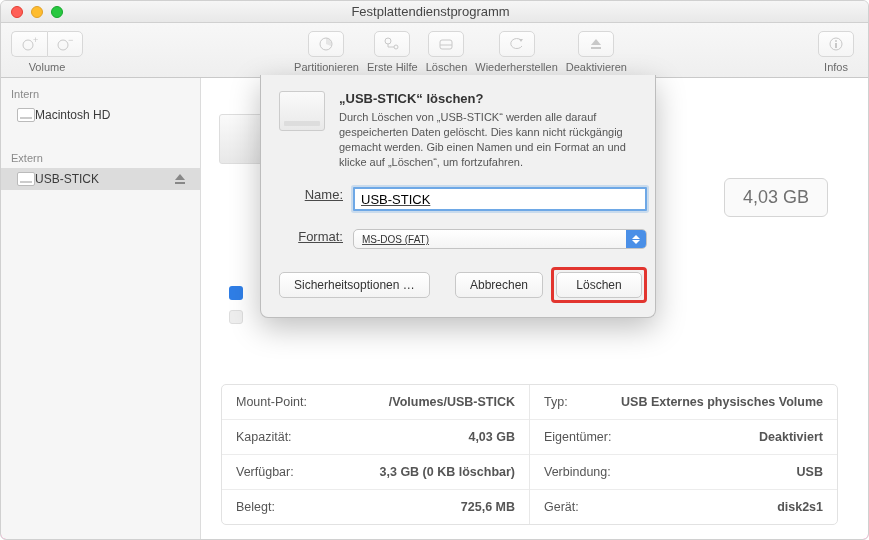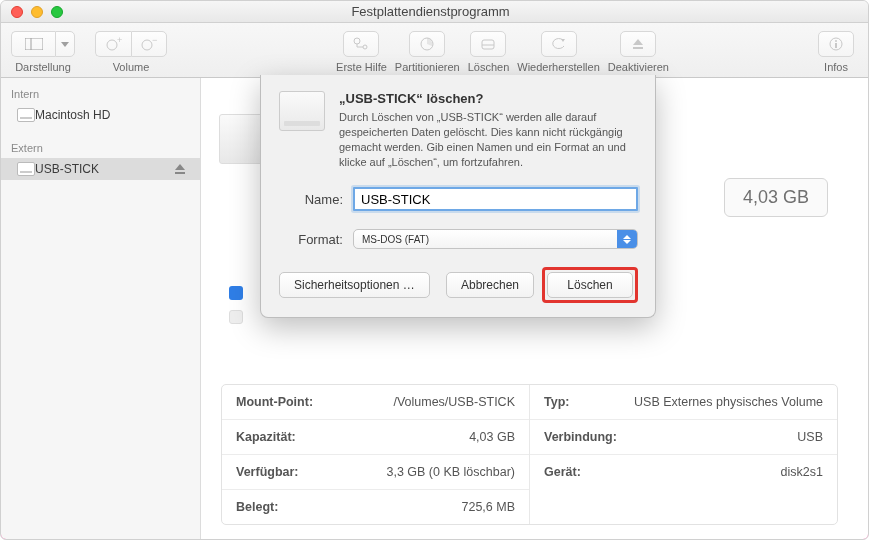--- a/index.html
+++ b/index.html
@@ -96,46 +96,46 @@
     border:1px solid #e2e2e2;
     border-radius:5px;
     display:flex;
     font-size:12.5px;
     color:#555;
   }
   .info-col { flex:1; }
   .info-col:first-child { border-right:1px solid #e8e8e8;}
   .info-row { display:flex; justify-content:space-between; padding:10px 14px; border-bottom:1px solid #ececec;}
   .info-row:last-child { border-bottom:none;}
-  .info-key { color:#555;font-weight:bold;}
-  .info-val { color:#555; text-align:right;}
+  .info-key { color:#555;}
+  .info-val { color:#555; text-align:right;font-weight:bold;}
   
   .sheet {
     position:absolute;
     top: 75px;
     left: 260px;
     width: 396px;
     background:#f1f1f1;
     border:1px solid #bdbdbd;
     border-top:none;
     border-radius:0 0 8px 8px;
     box-shadow: 0 10px 30px rgba(0,0,0,.25);
-    padding: 16px 17px 14px 18px;
+    padding: 16px 8px 14px 18px;
   }
   .sheet-header { display:flex; gap:14px; margin-bottom:12px;}
   .sheet-icon {
     width:46px; height:40px;
     background:linear-gradient(#fafafa,#e9e9e9);
     border:1px solid #ccc; border-radius:3px;
     position:relative; flex-shrink:0;
   }
   .sheet-icon::after { content:""; position:absolute; left:4px; right:4px; bottom:4px; height:5px; background:#ddd; border-radius:1px;}
   .sheet-title { font-weight:600; color:#333; font-size:13px; margin-bottom:4px;}
   .sheet-text { font-size:11px; line-height:1.35; color:#555;}
-  .form-row { display:flex; align-items:center; margin:18px 0;}
+  .form-row { display:flex; align-items:flex-start; margin:18px 0;text-decoration:underline;}
   .form-label { width:64px; text-align:right; margin-right:10px; font-size:13px; color:#444;}
   .name-input {
     flex:1; height:24px;
     border:2px solid #6ea8e6;
     border-radius:1px;
     box-shadow: 0 0 0 2px rgba(110,168,230,.3);
     padding:0 6px; font-size:13px; background:#fff;
     outline:none;
   }
   .select-wrap { flex:1; position:relative;}
@@ -182,36 +182,20 @@
   <div class="titlebar">
     <div class="traffic">
       <div class="dot red"></div>
       <div class="dot yellow"></div>
       <div class="dot green"></div>
     </div>
     <div class="title-center">Festplattendienstprogramm</div>
   </div>
 
   <div class="toolbar">
-    <div class="tool-group">
-      <div class="tool-btns">
-        <div class="tool-btn left tool-big-btn">
-          <svg width="18" height="12">
-              <rect x="0" y="0" width="18" height="12" fill="none" stroke="#a0a0a0"></rect>
-              <line x1="6" y1="0" x2="6" y2="12" stroke="#a0a0a0"></line>
-            </svg>
-        </div>
-        <div class="tool-btn right" style="width:20px">
-          <svg width="8" height="5">
-              <polygon points="0,0 8,0 4,5" fill="#a0a0a0"></polygon>
-            </svg>
-        </div>
-      </div>
-      <div class="tool-label">Darstellung</div>
-    </div>
 
     <div class="tool-group">
       <div class="tool-btns">
         <div class="tool-btn left disabled">
           <svg width="16" height="14">
               <rect x="1" y="3" width="10" height="10" rx="5" fill="none" stroke="#c8c8c8"></rect>
               <text x="11" y="6" font-size="9" fill="#c8c8c8">+</text>
             </svg>
         </div>
         <div class="tool-btn right disabled">
@@ -222,36 +206,36 @@
         </div>
       </div>
       <div class="tool-label">Volume</div>
     </div>
 
     <div style="flex:1"></div>
 
     <div class="toolbar-mid">
       <div class="tool-group spread">
         <div class="tool-btn single disabled">
+          <svg width="16" height="16">
+              <circle cx="8" cy="8" r="6" fill="none" stroke="#c8c8c8"></circle>
+              <path d="M8 8 L8 2 A6 6 0 0 1 13 10 Z" fill="#c8c8c8" opacity=".4"></path>
+            </svg>
+        </div>
+        <div class="tool-label">Partitionieren</div>
+      </div>
+      <div class="tool-group spread">
+        <div class="tool-btn single disabled">
           <svg width="18" height="14">
               <circle cx="5" cy="4" r="3" fill="none" stroke="#c8c8c8"></circle>
               <circle cx="13" cy="10" r="2" fill="none" stroke="#c8c8c8"></circle>
               <path d="M5 7 v3 h6" fill="none" stroke="#c8c8c8"></path>
             </svg>
         </div>
         <div class="tool-label">Erste Hilfe</div>
-      </div>
-      <div class="tool-group spread">
-        <div class="tool-btn single disabled">
-          <svg width="16" height="16">
-              <circle cx="8" cy="8" r="6" fill="none" stroke="#c8c8c8"></circle>
-              <path d="M8 8 L8 2 A6 6 0 0 1 13 10 Z" fill="#c8c8c8" opacity=".4"></path>
-            </svg>
-        </div>
-        <div class="tool-label">Partitionieren</div>
       </div>
       <div class="tool-group spread">
         <div class="tool-btn single disabled">
           <svg width="16" height="14">
               <rect x="2" y="3" width="12" height="9" rx="2" fill="none" stroke="#c8c8c8"></rect>
               <line x1="2" y1="8" x2="14" y2="8" stroke="#c8c8c8"></line>
             </svg>
         </div>
         <div class="tool-label">Löschen</div>
       </div>
@@ -289,21 +273,21 @@
     </div>
   </div>
 
   <div class="body">
     <div class="sidebar">
       <div class="sb-header">Intern</div>
       <div class="sb-item">
         <span class="disk-icon"></span>
         <span>Macintosh HD</span>
       </div>
-      <div class="sb-header" style="margin-top:12px">Extern</div>
+      <div class="sb-header" style="margin-top:22px">Extern</div>
       <div class="sb-item selected">
         <span class="disk-icon"></span>
         <span>USB-STICK</span>
         <span style="margin-left:auto; margin-right:4px;">
           <svg width="12" height="12">
               <polygon points="6,1 11,7 1,7" fill="#888"></polygon>
               <rect x="1" y="9" width="10" height="2" fill="#888"></rect>
             </svg>
         </span>
       </div>
@@ -334,20 +318,24 @@
             </div>
           <div class="info-row">
               <span class="info-key">Belegt:</span>
               <span class="info-val">725,6 MB</span>
             </div>
         </div>
         <div class="info-col">
           <div class="info-row">
               <span class="info-key">Typ:</span>
               <span class="info-val">USB Externes physisches Volume</span>
+            </div>
+          <div class="info-row">
+              <span class="info-key">Eigentümer:</span>
+              <span class="info-val">Deaktiviert</span>
             </div>
           <div class="info-row">
               <span class="info-key">Verbindung:</span>
               <span class="info-val">USB</span>
             </div>
           <div class="info-row">
               <span class="info-key">Gerät:</span>
               <span class="info-val">disk2s1</span>
             </div>
         </div>

